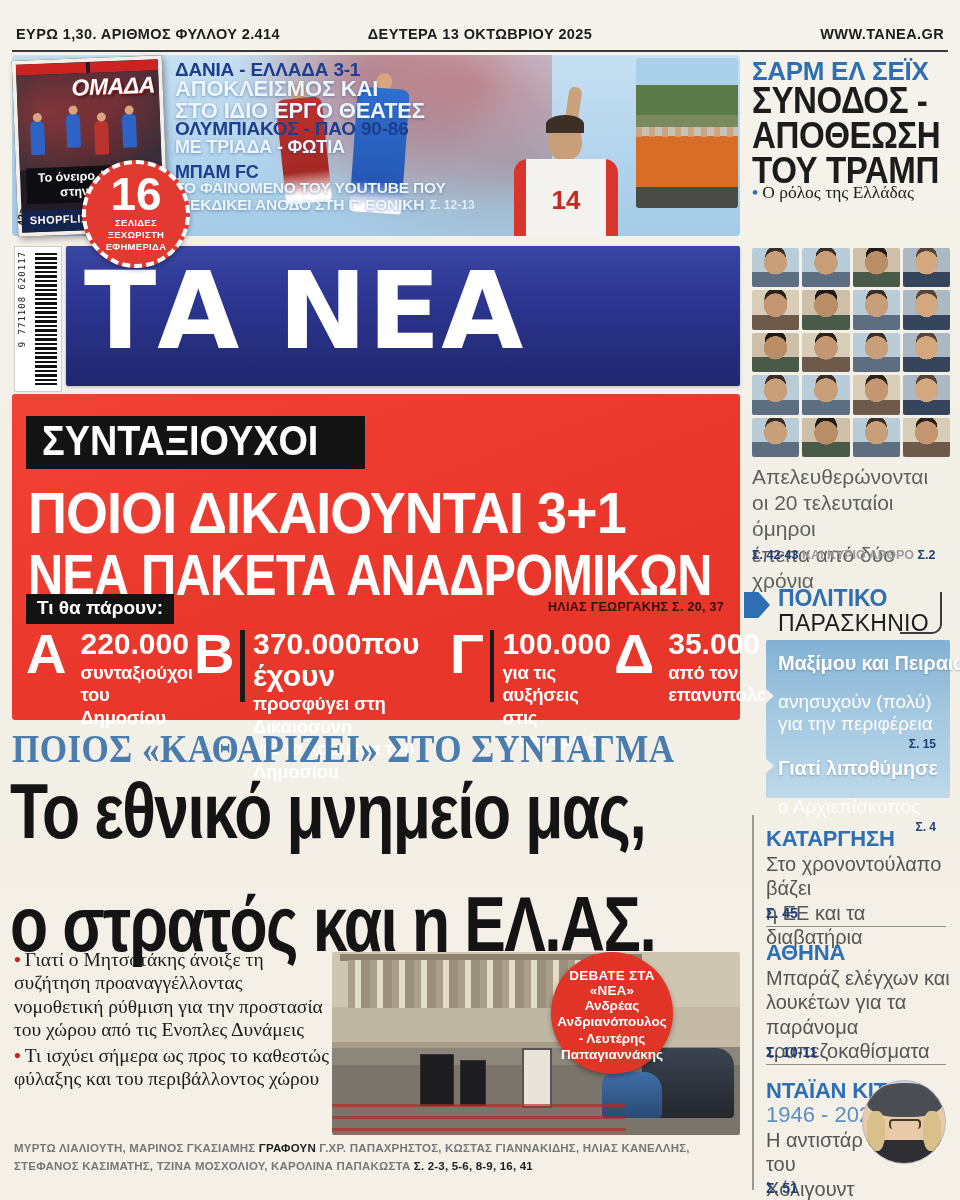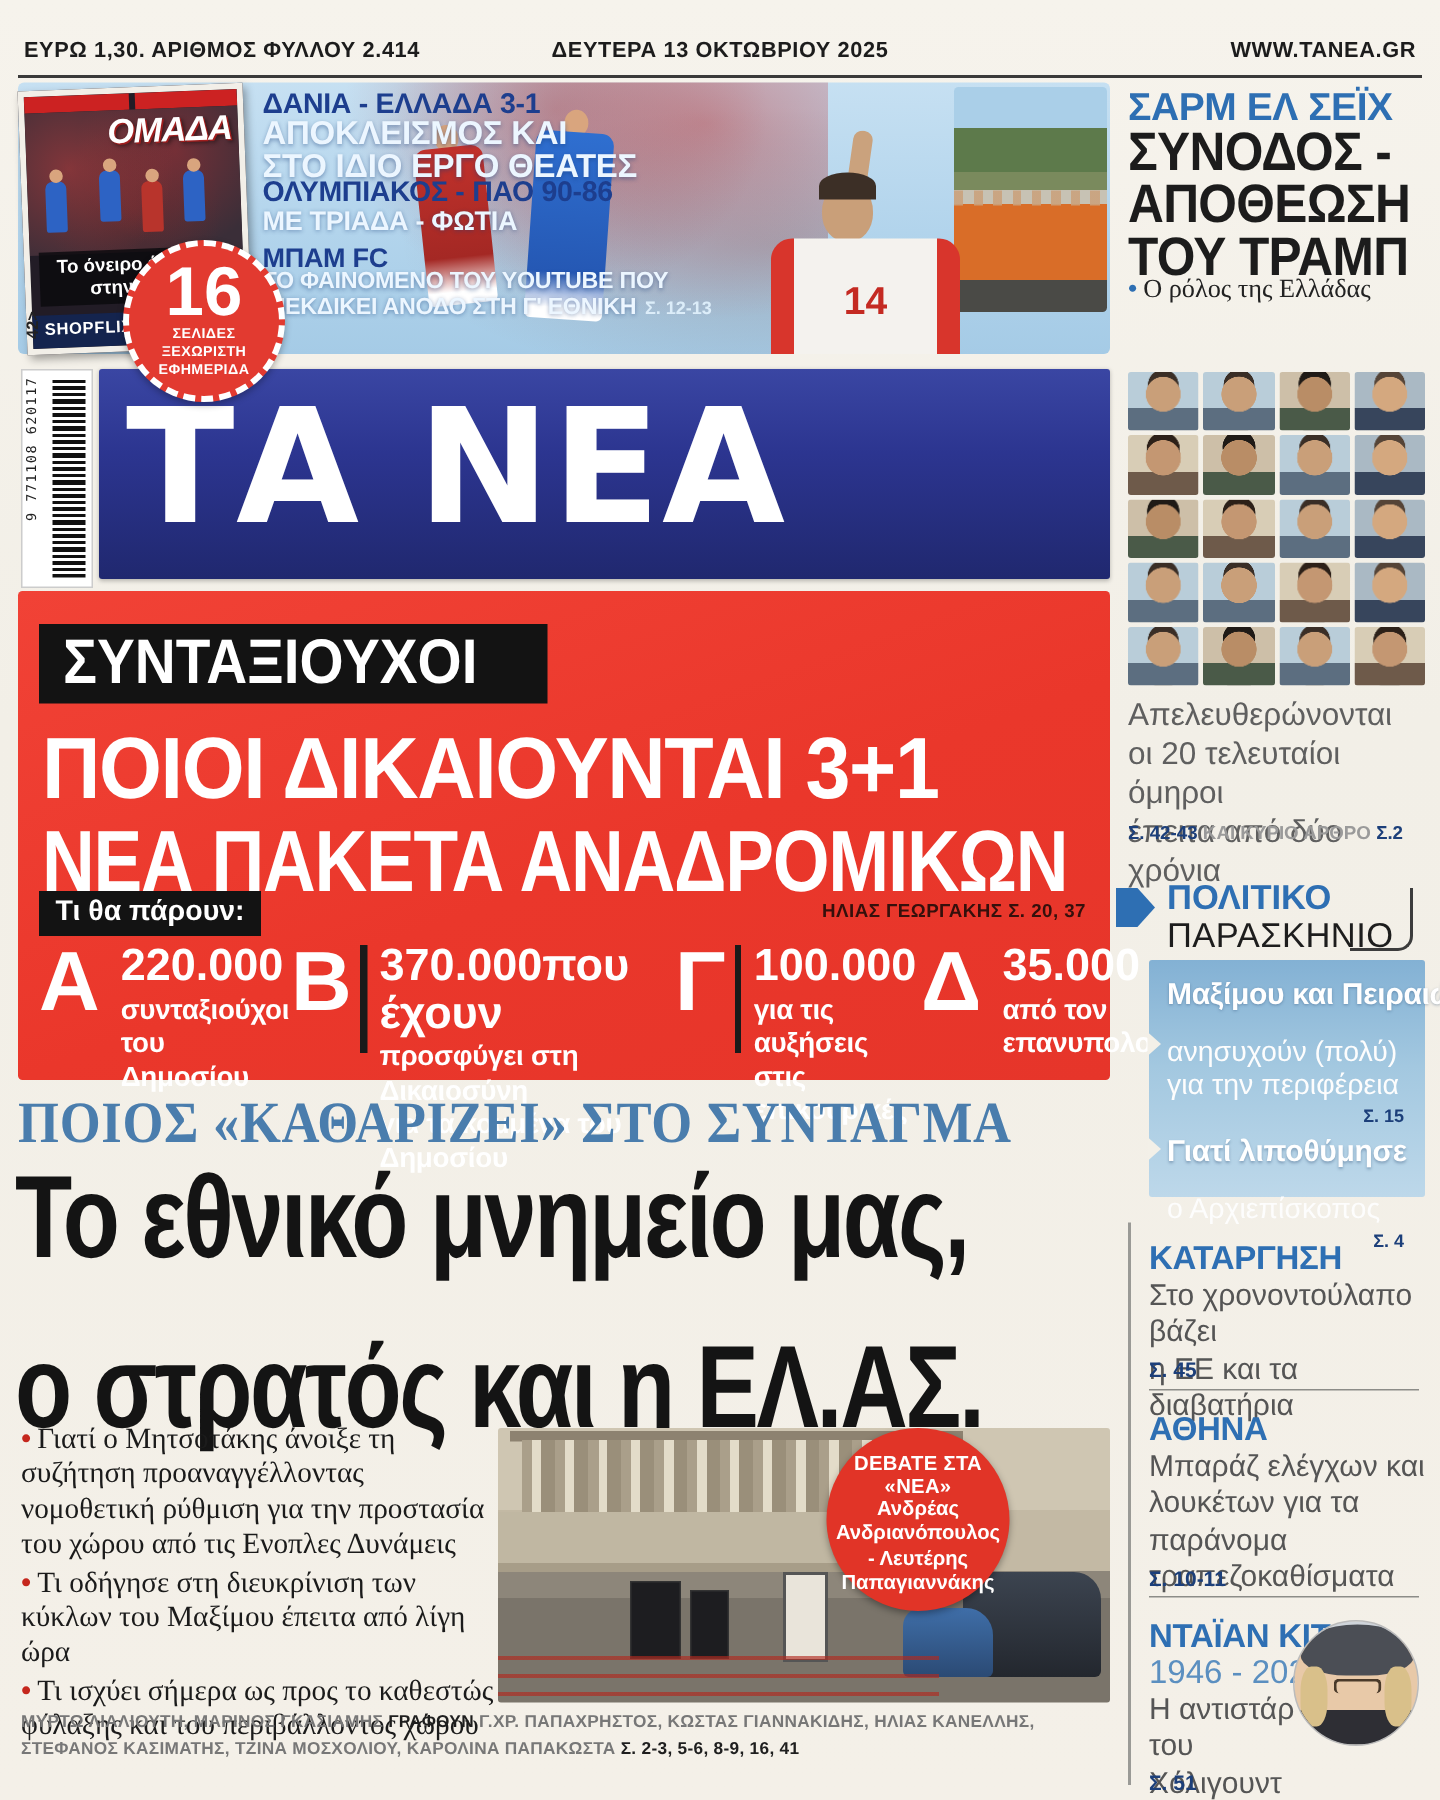--- a/index.html
+++ b/index.html
@@ -37,21 +37,21 @@
   .fig-red  { left:58px; top:28px; width:46px; height:120px; transform:rotate(-6deg); }
   .fig-red .body { background:linear-gradient(180deg,#c2322c,#a42824 70%,#fff 92%); }
   .fig-blue { left:132px; top:18px; width:52px; height:140px; transform:rotate(4deg); }
   .fig-blue .body { background:linear-gradient(180deg,#2f6fd0,#2558b4 75%,#fff 94%); }
 
   
   .bball { left:458px; top:32px; width:190px; height:149px; overflow:hidden; }
   .bb-arm { position:absolute; left:96px; top:0; width:13px; height:52px; background:#caa27d; border-radius:6px; transform:rotate(8deg); }
   .bb-head { position:absolute; left:78px; top:34px; width:34px; height:40px; border-radius:50% 50% 46% 46%; background:#c99f79; }
   .bb-hair { position:absolute; left:76px; top:28px; width:38px; height:18px; border-radius:50% 50% 0 0; background:#3c2f26; }
-  .bb-jersey { position:absolute; left:44px; top:72px; width:126px; height:77px; border-radius:14px 14px 0 0;
+  .bb-jersey { position:absolute; left:44px; top:72px; width:104px; height:77px; border-radius:14px 14px 0 0;
     background:linear-gradient(90deg,#d8352c 0 12%,#f4f2ee 12% 88%,#d8352c 88%); }
   .bb-num { position:absolute; left:0; right:0; top:26px; text-align:center; font-weight:800; font-size:26px; color:#c42a22; }
 
   
   .team { left:624px; top:3px; width:102px; height:150px; border-radius:3px; overflow:hidden;
     background:linear-gradient(180deg,#aacfe8 0 18%,#5d7a4b 18% 38%,#7a8a5d 38% 46%,#c7c2b4 46% 52%,#d96d28 52% 86%,#4a4a46 86% 100%); }
   .team-dots { position:absolute; left:0; right:0; top:46%; height:10px;
     background:repeating-linear-gradient(90deg,#caa27d 0 6px, transparent 6px 13px); opacity:.9; }
 
   
@@ -308,21 +308,20 @@
 επανυπολογισμό</div></span>
     </div>
   </div>
 
   <div class="abs kicker"><span class="sqz nowrap" style="transform:scaleX(.9);">ΠΟΙΟΣ «ΚΑΘΑΡΙΖΕΙ» ΣΤΟ ΣΥΝΤΑΓΜΑ</span></div>
   <div class="abs head2" style="top:772px;"><span class="sqz nowrap" style="transform:scaleX(.8);">Το εθνικό μνημείο μας,</span></div>
   <div class="abs head2" style="top:858px;margin-top:27px;"><span class="sqz nowrap" style="transform:scaleX(.8);">ο στρατός και η ΕΛ.ΑΣ.</span></div>
 
   <div class="abs bullets">
     <p><span class="bdot">•</span><span>Γιατί ο Μητσοτάκης άνοιξε τη συζήτηση προαναγγέλλοντας νομοθετική ρύθμιση για την προστασία του χώρου από τις Ενοπλες Δυνάμεις</span></p>
-    <p><span class="bdot">•</span><span>Τι οδήγησε στη διευκρίνιση των κύκλων του Μαξίμου έπειτα από λίγη ώρα</span></p>
     <p><span class="bdot">•</span><span>Τι ισχύει σήμερα ως προς το καθεστώς φύλαξης και του περιβάλλοντος χώρου</span></p>
   </div>
 
   <div class="abs syn">
     <div class="syn-roof"></div>
       <div class="syn-cols"></div>
       <div class="syn-wall"></div>
     <div class="syn-banner b1"></div>
       <div class="syn-banner b2"></div>
       <div class="syn-banner b3"></div>

